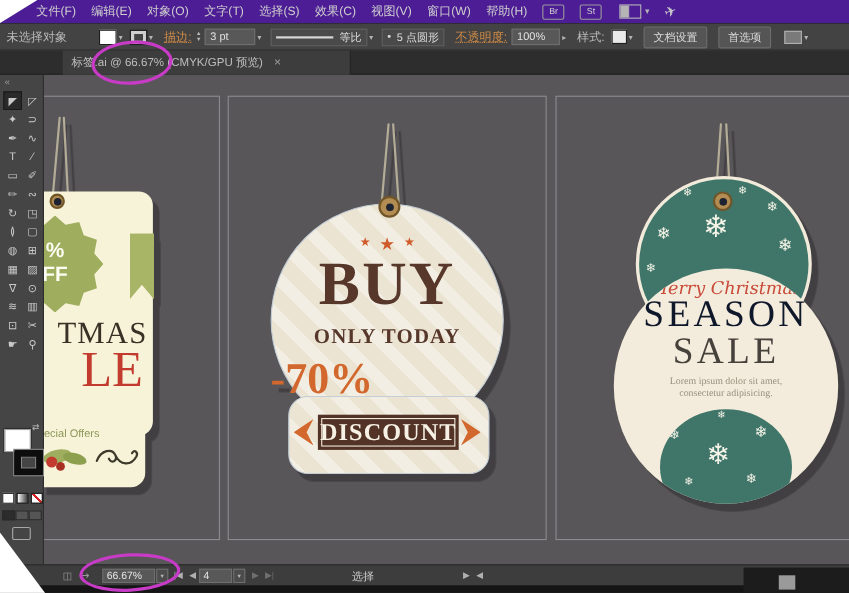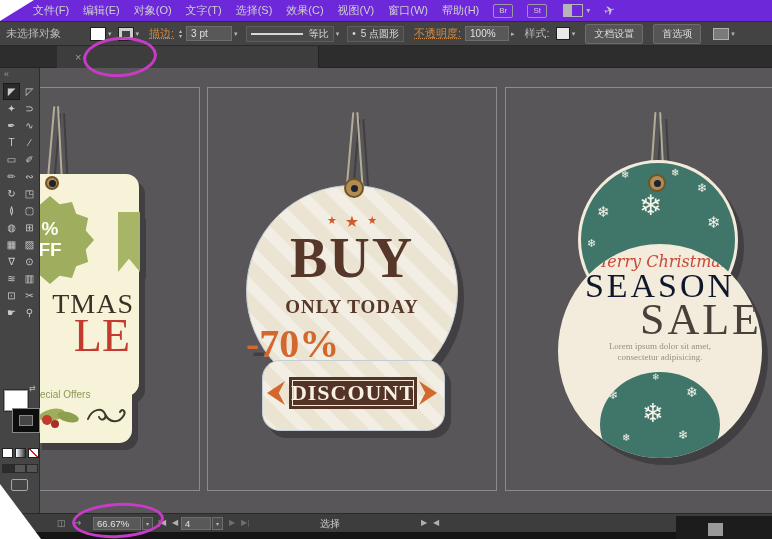--- a/index.html
+++ b/index.html
@@ -1,21 +1,21 @@
 <!DOCTYPE html>
 <html><head>
 <meta charset="utf-8">
 <style>
   * { margin:0; padding:0; box-sizing:border-box; }
   html,body { width:772px; height:539px; }
   body { position:relative; overflow:hidden; background:#595659;
          font-family:"Liberation Sans", sans-serif; -webkit-font-smoothing:antialiased; }
 
   
-  .menubar { position:absolute; left:0; top:0; width:772px; height:22px; background:#6d28d9;
+  .menubar { position:absolute; left:0; top:0; width:772px; height:22px; background:#4c1d95;
              display:flex; align-items:center; border-bottom:1px solid #2e2e2e; z-index:20; }
   .menubar .mitem { color:#cfcfcf; font-size:11px; margin-left:14px; white-space:nowrap; }
   .menubar .mitem:first-child { margin-left:33px; }
   .appbtn { margin-left:14px; width:20px; height:14px; border:1px solid #9a9a9a; border-radius:2px;
             color:#d0d0d0; font-size:8px; display:flex; align-items:center; justify-content:center; }
   .ws-icon { margin-left:16px; width:20px; height:13px; border:1px solid #b5b5b5; display:flex; }
   .ws-icon .c1 { width:7px; background:#b5b5b5; }
   .ws-icon .c2 { flex:1; border-left:1px solid #b5b5b5; }
   .caret { color:#b5b5b5; font-size:8px; margin-left:3px; }
   .share-ic { margin-left:14px; color:#c9c9c9; font-size:13px; transform:rotate(-18deg); }
@@ -138,21 +138,21 @@
                filter:drop-shadow(6px 7px 0 rgba(28,25,28,.38)); z-index:2; }
   .rt-topcircle { position:absolute; left:26px; top:52px; width:160px; height:160px; border-radius:50%;
                   background:#3f7669; border:3px solid #f2ebdb; overflow:hidden; }
   .rt-body { position:absolute; left:6px; top:136px; width:204px; height:214px; border-radius:50%;
              background:#f3ecdc; overflow:hidden; text-align:center; }
   .rt-script { position:absolute; left:0; top:8px; width:204px; font-family:"DejaVu Serif",serif;
                font-style:italic; font-size:16px; color:#c94a38; }
   .rt-season { position:absolute; left:0; top:24px; width:204px; font-family:"Liberation Serif",serif;
                font-size:34px; letter-spacing:3px; color:#0f172a; line-height:36px; }
   .rt-sale2 { position:absolute; left:0; top:58px; width:204px; font-family:"Liberation Serif",serif;
-              font-size:44px; letter-spacing:3px; color:#46413b; line-height:36px;text-align:right; }
+              font-size:34px; letter-spacing:3px; color:#46413b; line-height:36px; }
   .rt-lorem { position:absolute; left:0; width:204px; font-size:9px; color:#97907f;
               font-family:"Liberation Serif",serif; }
   .rt-botellipse { position:absolute; left:42px; top:128px; width:120px; height:105px;
                    border-radius:50%; background:#3f7669; overflow:hidden; }
   .flake { position:absolute; color:#f6f3e8; }
 
   
   .statusbar { position:absolute; left:0; top:513px; width:772px; height:19px; background:#3d3d3d;
                border-top:1px solid #2a2a2a; z-index:20; color:#b5b5b5; font-size:9px; }
   .sb-ic1 { position:absolute; left:57px; top:4px; font-size:9px; color:#9c9c9c; }
@@ -235,20 +235,21 @@
   <span class="swatch" style="width:14px;height:13px;background:#e9e9e9;"></span>
   <span class="dd">▾</span>
   <span class="cb-btn">文档设置</span>
   <span class="cb-btn">首选项</span>
   <span class="panel-ic"></span>
   <span class="dd">▾</span>
 </div>
 
 <div class="tabbar">
   <div class="tab">
+    <span>标签.ai @ 66.67% (CMYK/GPU 预览)</span>
     <span class="close">×</span>
   </div>
 </div>
 
 <div class="toolbar">
   <div class="tb-collapse">«</div>
   <div class="tools">
     <div class="tool selected">◤</div>
     <div class="tool">◸</div>
     <div class="tool">✦</div>

